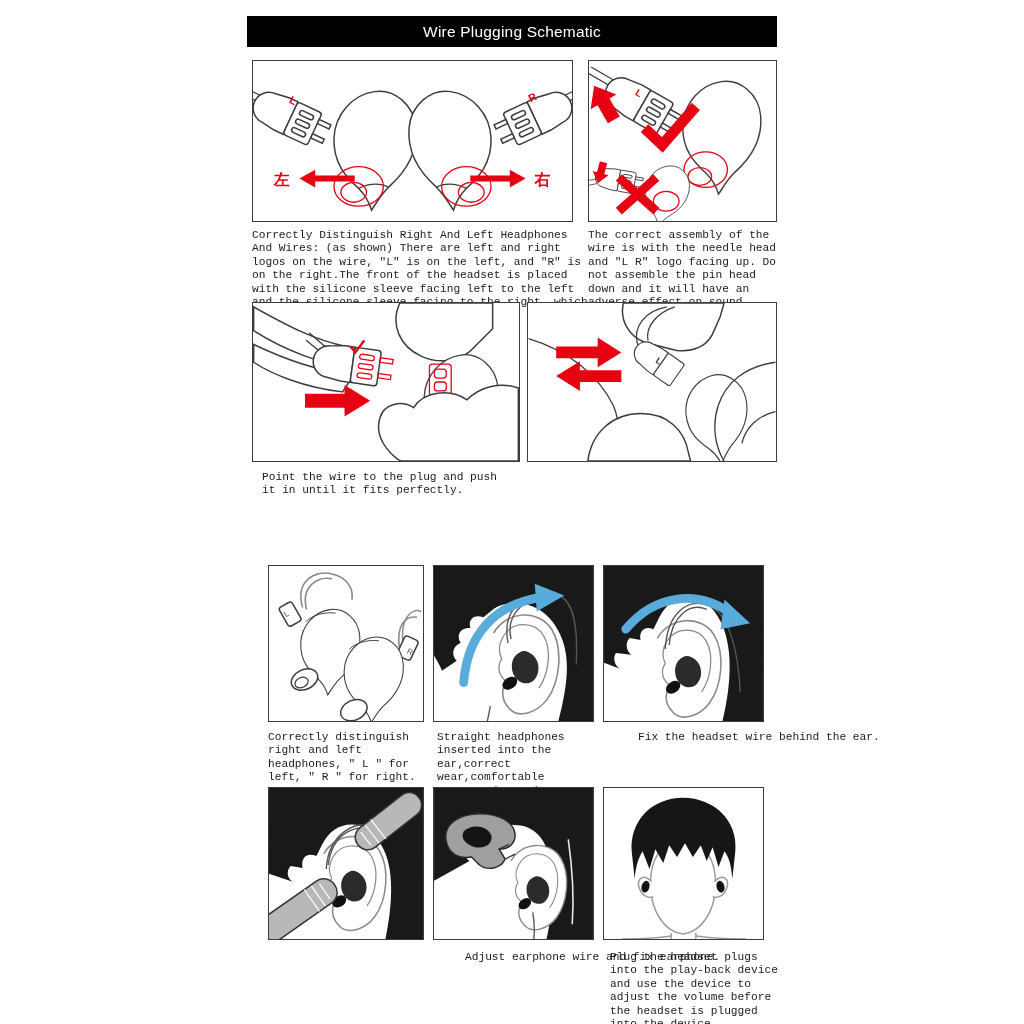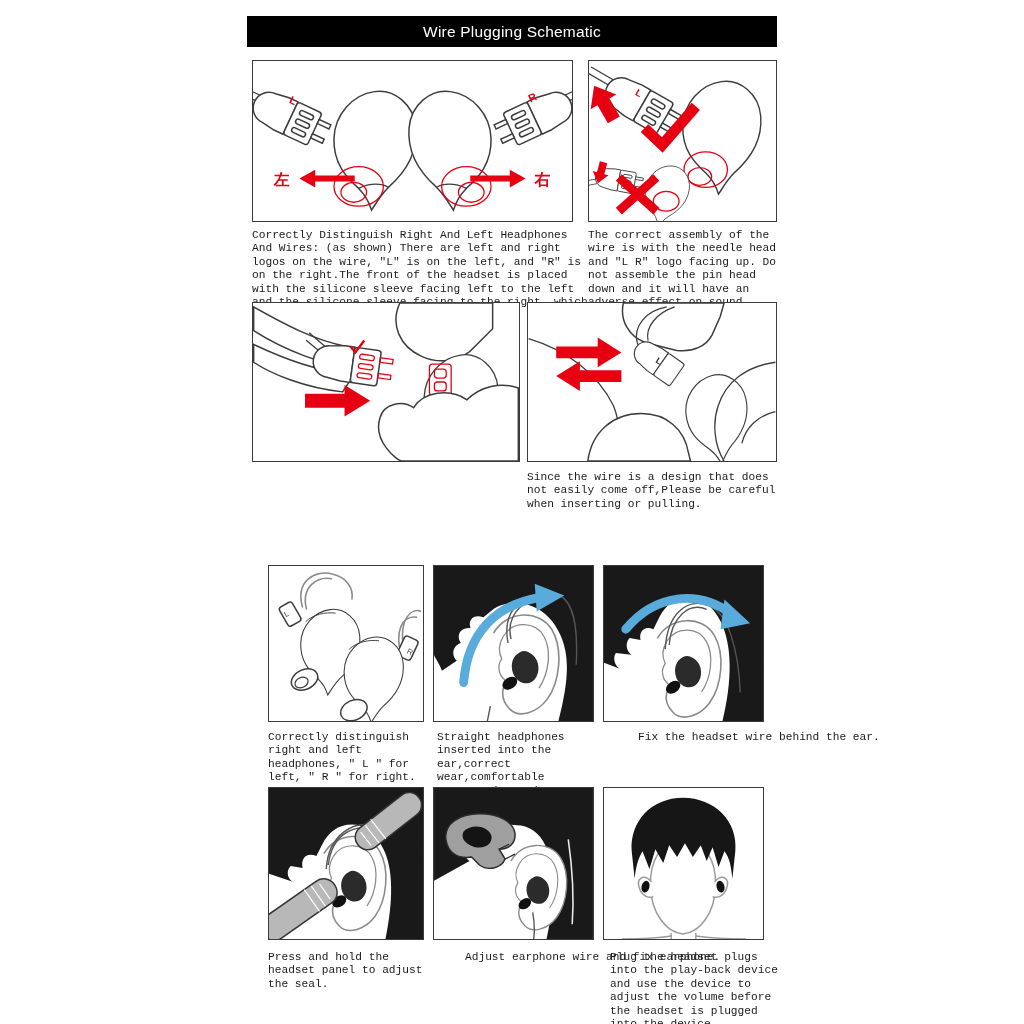--- a/index.html
+++ b/index.html
@@ -161,21 +161,21 @@
       <g transform="translate(152,76) scale(0.75) rotate(-8)">
         <path class="outline" d="M44,3 C22,6 4,26 3,50 C2,76 16,90 28,101 C35,108 39,116 41,123 C45,117 50,108 58,100 C74,86 88,66 86,40 C84,16 64,0 44,3 Z"></path>
       </g>
       <path class="outline" d="M60,160 C64,130 86,112 114,112 C140,112 158,128 162,152 L164,160 Z"></path>
       <path class="thin" d="M250,60 C220,64 200,80 192,104 C186,122 188,144 198,160 M250,110 C232,114 220,126 216,142"></path>
       <polygon class="red" points="28,44 70,44 70,35 94,50 70,65 70,56 28,56"></polygon>
       <polygon class="red" points="94,68 52,68 52,59 28,74 52,89 52,80 94,80"></polygon>
     </svg>
   </div>
 
-  <div class="cap" style="left:527px;top:471px;width:256px;">Since the wire is a design that does not easily come off,Please be careful when inserting or pulling.</div>
+  <div class="cap" style="left:262px;top:471px;width:252px;">Point the wire to the plug and push it in until it fits perfectly.</div>
 
 
   <div class="panel" style="left:268px;top:565px;width:156px;height:157px;">
     <svg viewBox="0 0 156 157">
       <path class="gray" d="M34,42 C26,14 48,4 64,8 C78,11 86,22 84,34 M38,44 C32,20 50,10 64,13"></path>
       <rect class="outline" x="14" y="38" width="15" height="22" rx="3" transform="rotate(-30 21 49)"></rect>
       <text transform="translate(17,52) rotate(-30)" font-size="8" fill="#555">L</text>
       <g transform="translate(30,42) scale(0.72)">
         <path class="outline" d="M44,3 C22,6 4,26 3,50 C2,76 16,90 28,101 C35,108 39,116 41,123 C45,117 50,108 58,100 C74,86 88,66 86,40 C84,16 64,0 44,3 Z"></path>
         <path class="thin" d="M10,20 C20,10 38,6 52,8"></path>
@@ -278,17 +278,16 @@
       <path d="M48,95 C40,86 32,92 36,102 C39,110 46,112 50,110" fill="#fff" stroke="#9a9a9a" stroke-width="1.5"></path>
       <path d="M112,95 C120,86 128,92 124,102 C121,110 114,112 110,110" fill="#fff" stroke="#9a9a9a" stroke-width="1.5"></path>
       <ellipse cx="42" cy="100" rx="4" ry="6" transform="rotate(15 42 100)" fill="#111"></ellipse>
       <ellipse cx="118" cy="100" rx="4" ry="6" transform="rotate(-15 118 100)" fill="#111"></ellipse>
       <path d="M80,10 C48,10 26,34 28,64 L31,92 C32,80 35,70 39,64 L46,82 L52,62 L60,76 L66,58 L74,70 L82,56 L90,70 L98,58 L104,74 L110,60 L116,80 L122,64 C127,70 129,80 130,92 L133,64 C136,34 112,10 80,10 Z" fill="#161616"></path>
       <path d="M68,147 L68,153 M93,147 L93,153" stroke="#9a9a9a" stroke-width="1.4"></path>
       <path d="M68,150 C56,152 36,153 18,153 M93,150 C106,152 126,153 144,153" fill="none" stroke="#9a9a9a" stroke-width="1.4"></path>
     </svg>
   </div>
 
-  <div class="cap" style="left:268px;top:951px;width:168px;">Press and hold the headset panel to adjust the seal.</div>
   <div class="cap nowrap" style="left:437px;top:951px;width:168px;">Adjust earphone wire and fix earphone.</div>
   <div class="cap" style="left:610px;top:951px;width:170px;">Plug the headset plugs into the play-back device and use the device to adjust the volume before the headset is plugged into the device.</div>
 
 </div>
 
 </body></html>

